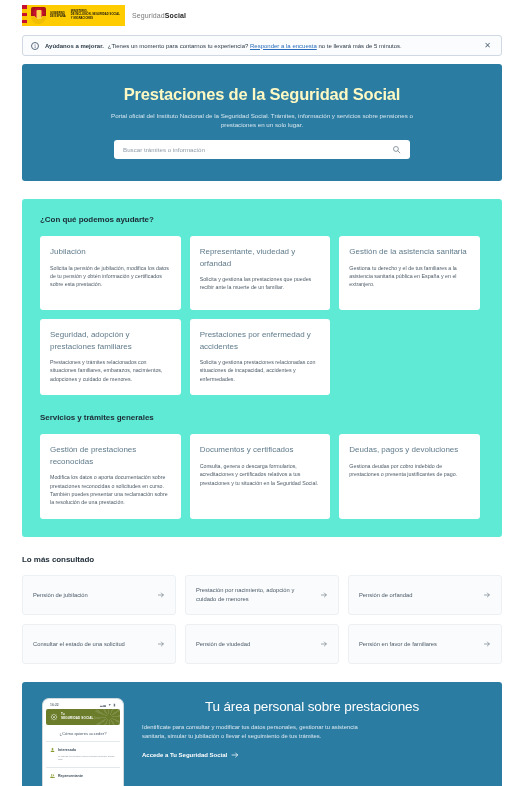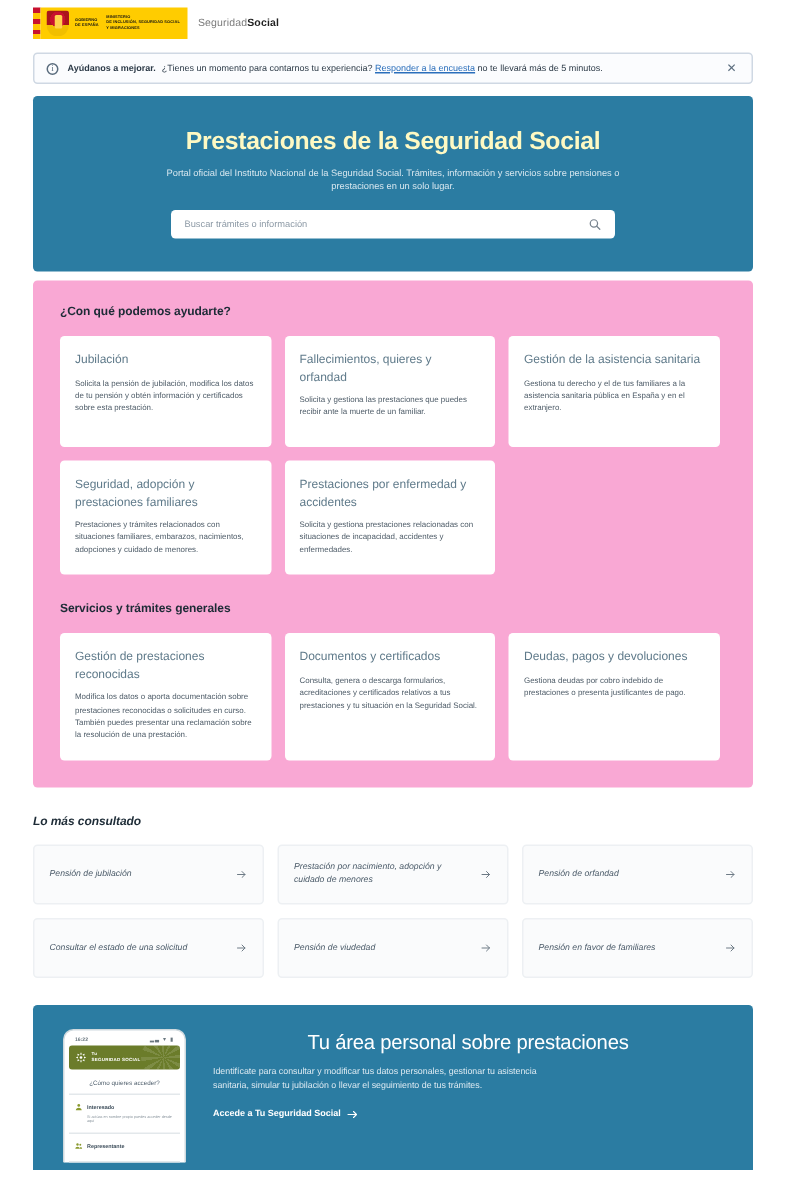--- a/index.html
+++ b/index.html
@@ -170,22 +170,22 @@
   }
   .hero-search input::placeholder { color: #8d9aa6; }
   .search-icon {
     width: 9px; height: 9px;
     flex: 0 0 auto;
     opacity: .75;
   }
 
   
   .panel {
-    margin: 6px 22px 0 22px;
-    background: #f9a8d4;
+    margin: 18px 22px 0 22px;
+    background: #5eead4;
     border-radius: 3px;
     padding: 16px 22px 18px 18px;
   }
   .section-title {
     font-size: 8px;
     font-weight: 700;
     color: #1d2b36;
     margin-bottom: 12px;
     letter-spacing: -.05px;
   }
@@ -210,21 +210,20 @@
   }
   .card p {
     font-size: 5.3px;
     line-height: 8.4px;
     color: #4d5b67;
   }
 
   
   .consulted {
     margin: 18px 22px 0 22px;
-    font-style: italic;
   }
   .consulted .section-title { margin-bottom: 11px; }
   .link-grid {
     display: grid;
     grid-template-columns: repeat(3, 1fr);
     gap: 9px 9px;
   }
   .link-card {
     background: #fafbfc;
     border: 1px solid #edf0f3;
@@ -411,21 +410,21 @@
 </section>
 
 <section class="panel">
   <div class="section-title">¿Con qué podemos ayudarte?</div>
   <div class="card-grid">
     <div class="card">
       <h3>Jubilación</h3>
       <p>Solicita la pensión de jubilación, modifica los datos de tu pensión y obtén información y certificados sobre esta prestación.</p>
     </div>
     <div class="card">
-      <h3>Fallecimientos, quieres y orfandad</h3>
+      <h3>Representante, viudedad y orfandad</h3>
       <p>Solicita y gestiona las prestaciones que puedes recibir ante la muerte de un familiar.</p>
     </div>
     <div class="card">
       <h3>Gestión de la asistencia sanitaria</h3>
       <p>Gestiona tu derecho y el de tus familiares a la asistencia sanitaria pública en España y en el extranjero.</p>
     </div>
     <div class="card">
       <h3>Seguridad, adopción y prestaciones familiares</h3>
       <p>Prestaciones y trámites relacionados con situaciones familiares, embarazos, nacimientos, adopciones y cuidado de menores.</p>
     </div>

